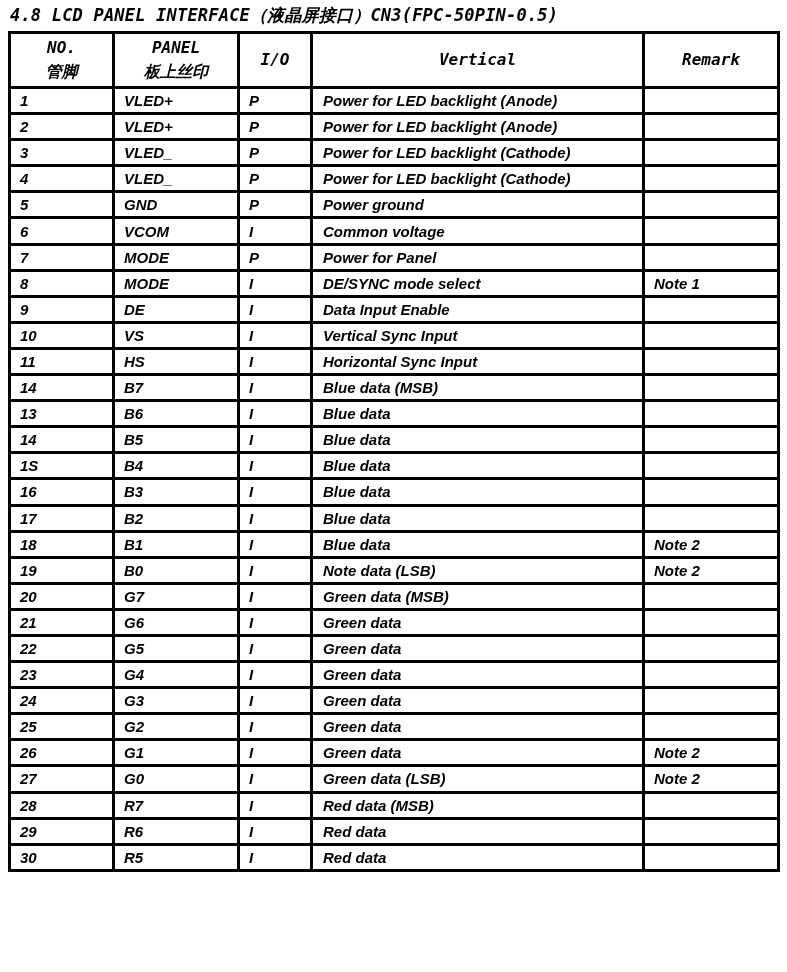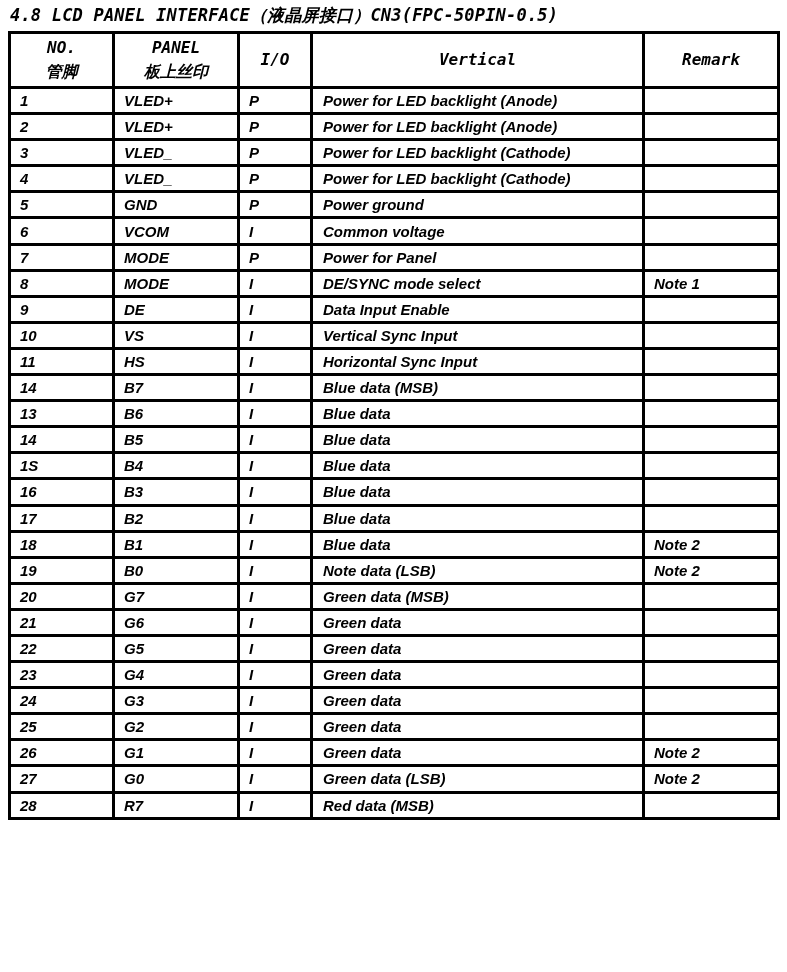--- a/index.html
+++ b/index.html
@@ -279,16 +279,30 @@
           <td class="col-function">Green data (LSB)</td>
           <td class="col-remark">Note 2</td>
         </tr>
         <tr>
           <td class="col-no">28</td>
           <td class="col-symbol">R7</td>
           <td class="col-io">I</td>
           <td class="col-function">Red data (MSB)</td>
           <td class="col-remark"></td>
         </tr>
+        <tr>
+          <td class="col-no">29</td>
+          <td class="col-symbol">R6</td>
+          <td class="col-io">I</td>
+          <td class="col-function">Red data</td>
+          <td class="col-remark"></td>
+        </tr>
+        <tr>
+          <td class="col-no">30</td>
+          <td class="col-symbol">R5</td>
+          <td class="col-io">I</td>
+          <td class="col-function">Red data</td>
+          <td class="col-remark"></td>
+        </tr>
       </tbody>
   </table>
 
 </div>
 
 </body></html>

